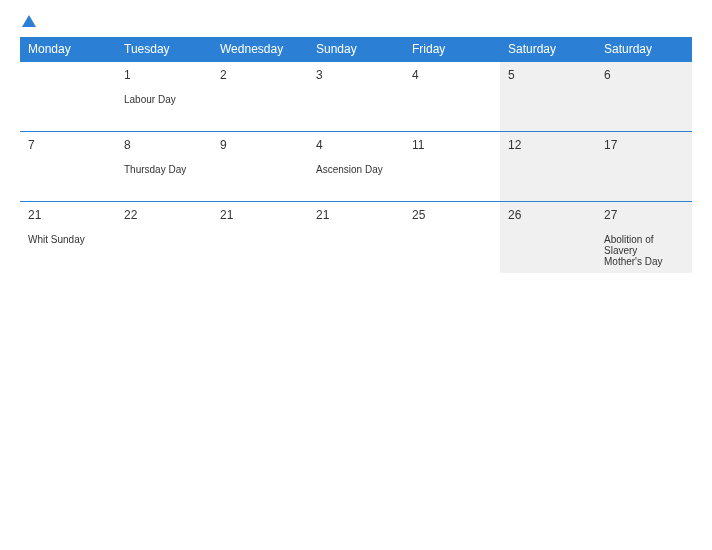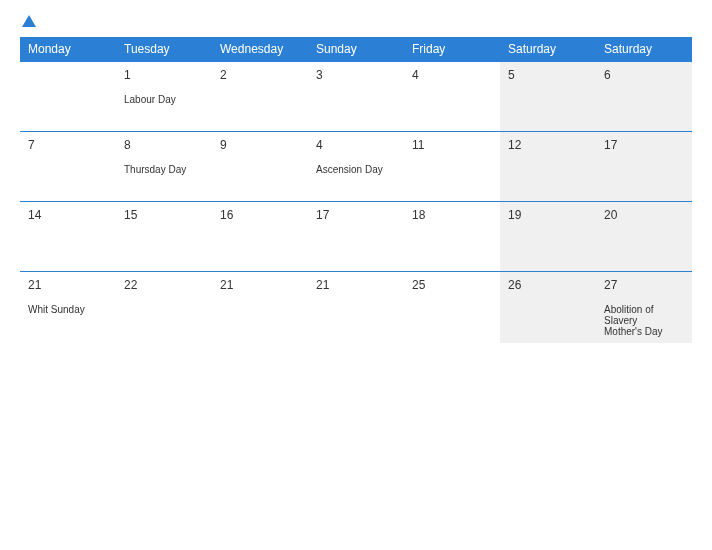--- a/index.html
+++ b/index.html
@@ -172,43 +172,20 @@
           </td>
           <td class="weekend">
             <span class="day-number">12</span>
           </td>
           <td class="weekend">
             <span class="day-number">17</span>
           </td>
         </tr>
         <tr>
           <td>
-            <span class="day-number">14</span>
-          </td>
-          <td>
-            <span class="day-number">15</span>
-          </td>
-          <td>
-            <span class="day-number">16</span>
-          </td>
-          <td>
-            <span class="day-number">17</span>
-          </td>
-          <td>
-            <span class="day-number">18</span>
-          </td>
-          <td class="weekend">
-            <span class="day-number">19</span>
-          </td>
-          <td class="weekend">
-            <span class="day-number">20</span>
-          </td>
-        </tr>
-        <tr>
-          <td>
             <span class="day-number">21</span>
             <span class="holiday">Whit Sunday</span>
           </td>
           <td>
             <span class="day-number">22</span>
           </td>
           <td>
             <span class="day-number">21</span>
           </td>
           <td>

